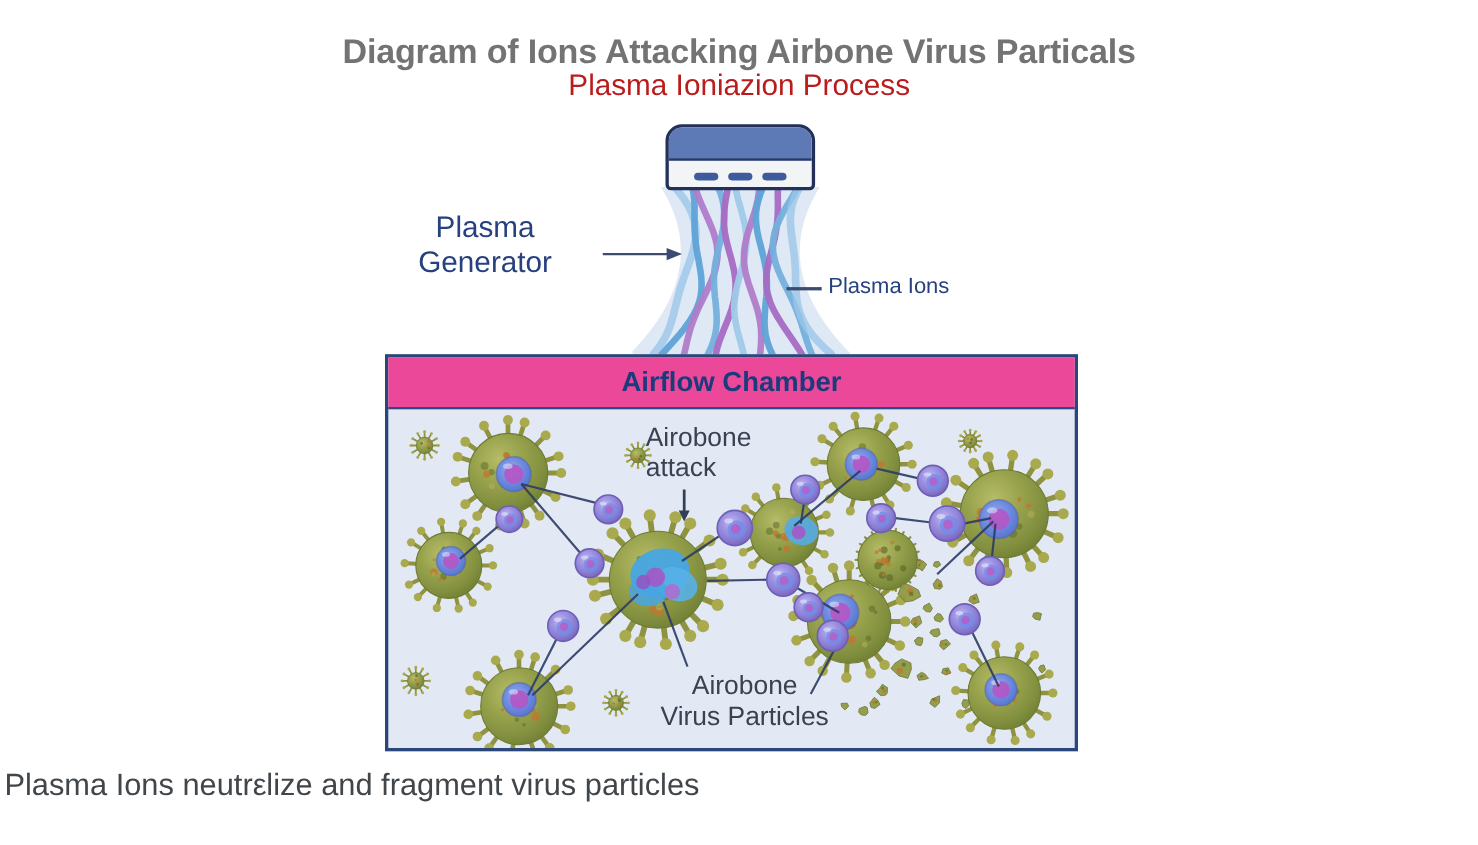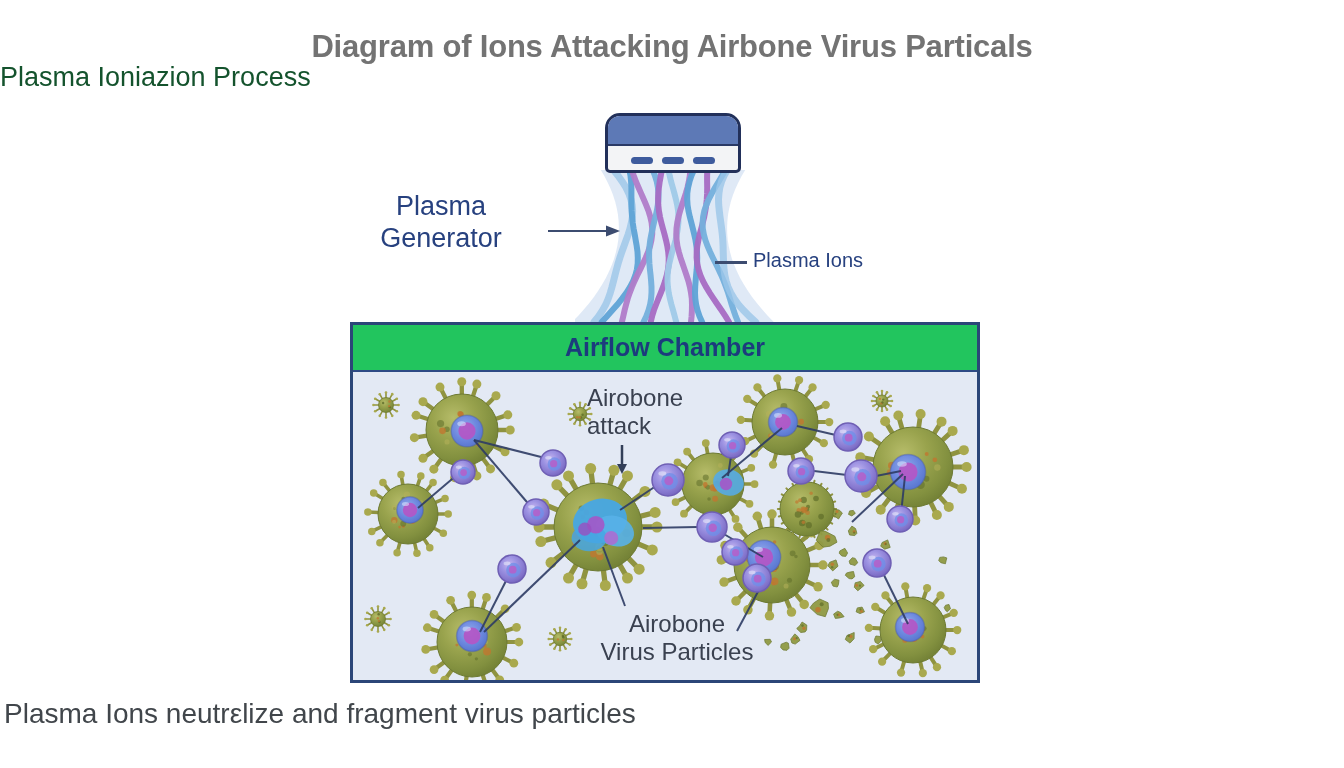--- a/index.html
+++ b/index.html
@@ -1,39 +1,39 @@
 <!DOCTYPE html>
 <html><head>
 <meta charset="utf-8">
 <style>
   html,body{margin:0;padding:0;background:#fff;}
   .stage{position:relative;width:1344px;height:768px;background:#ffffff;overflow:hidden;
          font-family:"Liberation Sans","DejaVu Sans",sans-serif;}
   .title{position:absolute;top:13px;left:0;width:100%;text-align:center;
          font-size:31px;font-weight:bold;color:#737373;letter-spacing:-0.2px;white-space:pre;margin-top:16px;}
-  .subtitle{position:absolute;top:62px;left:0;width:100%;
-         font-size:27px;color:#14532d;}
+  .subtitle{position:absolute;top:62px;left:0;width:100%;text-align:center;
+         font-size:27px;color:#b91c1c;}
   
   .device{position:absolute;left:605px;top:113px;width:136px;height:60px;
           border:3px solid #22305a;border-radius:15px 15px 5px 5px;background:#f3f4f6;z-index:3;
           box-sizing:border-box;overflow:hidden;}
   .device-top{height:28px;background:#5d79b6;border-bottom:2px solid #2a3a66;}
   .device-vents{display:flex;justify-content:center;gap:9px;margin-top:11px;}
   .vent{width:22px;height:7px;border-radius:4px;background:#3e5b9d;}
   .stream-svg{position:absolute;left:575px;top:170px;z-index:1;}
   
   .lbl-generator{position:absolute;left:341px;top:190px;width:200px;text-align:center;
       font-size:27px;line-height:32px;color:#27417f;white-space:pre-line;z-index:4;}
   .gen-arrow{position:absolute;left:546px;top:221px;z-index:4;}
   .lbl-ions{position:absolute;left:753px;top:249px;font-size:20px;color:#27417f;z-index:4;}
   .ions-line{position:absolute;left:715px;top:261px;width:32px;height:3px;background:#3c4c70;z-index:4;}
   
   .chamber{position:absolute;left:350px;top:322px;width:630px;height:361px;box-sizing:border-box;
            border:3px solid #2b4678;background:#e3e9f4;z-index:2;}
-  .chamber-header{height:45px;background:#22c55e;border-bottom:2px solid #2e4a85;
+  .chamber-header{height:45px;background:#ec4899;border-bottom:2px solid #2e4a85;
       display:flex;align-items:center;justify-content:center;}
   .chamber-title{font-size:25px;font-weight:bold;color:#1c3b7d;}
   .chamber-svg{position:absolute;left:350px;top:370px;z-index:3;pointer-events:none;}
   .lbl-attack{position:absolute;left:587px;top:384px;font-size:24px;line-height:28px;
       color:#3a4150;white-space:pre-line;z-index:5;}
   .lbl-particles{position:absolute;left:582px;top:610px;width:190px;text-align:center;
       font-size:24px;line-height:28px;color:#3a4150;white-space:pre-line;z-index:5;}
   .caption{position:absolute;top:698px;left:4px;width:100%;
       font-size:28px;color:#41464b;z-index:4;}
 </style>

